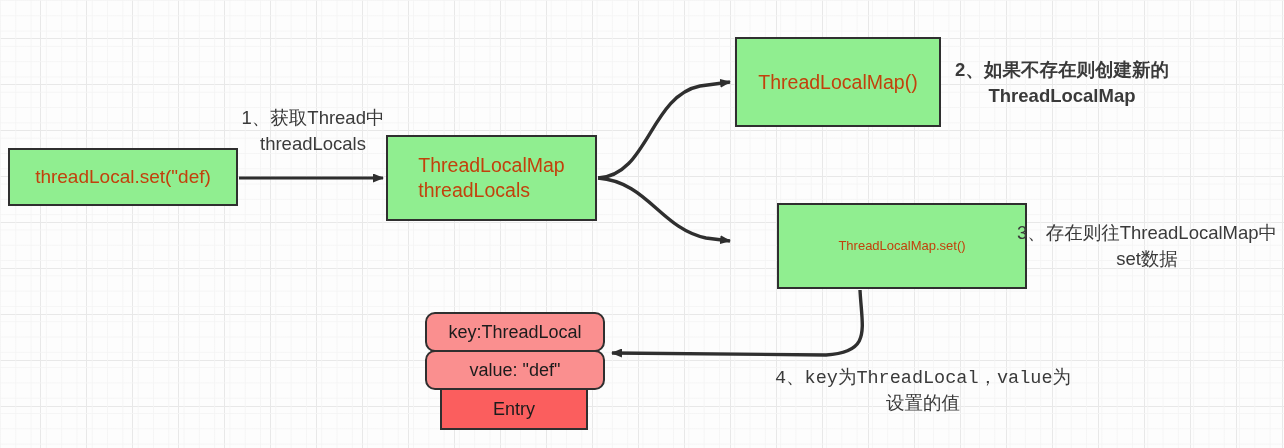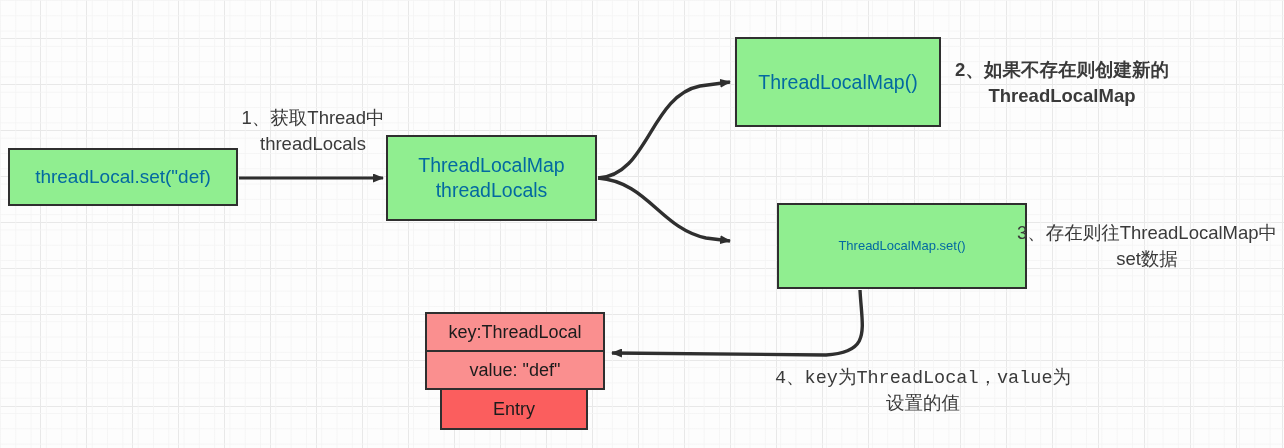--- a/index.html
+++ b/index.html
@@ -34,30 +34,30 @@
     background-size: 15.3px 15.3px;
     pointer-events: none;
   }
   .node {
     position: absolute;
     box-sizing: border-box;
     border: 2px solid #2f2f2f;
     display: flex;
     align-items: center;
     justify-content: center;
-    text-align: center;
-    color: #0369a1;
+    color: #c2410c;
     line-height: 1.28;
     white-space: pre-line;
   }
   .green {
     background-color: #90ee90;
   }
   .salmon {
     background-color: #fa8f8f;
+    border-radius: 10px;
   }
   .red {
     background-color: #fb5e5e;
   }
   #node-set-call {
     left: 8px;
     top: 148px;
     width: 230px;
     height: 58px;
     font-size: 19px;

